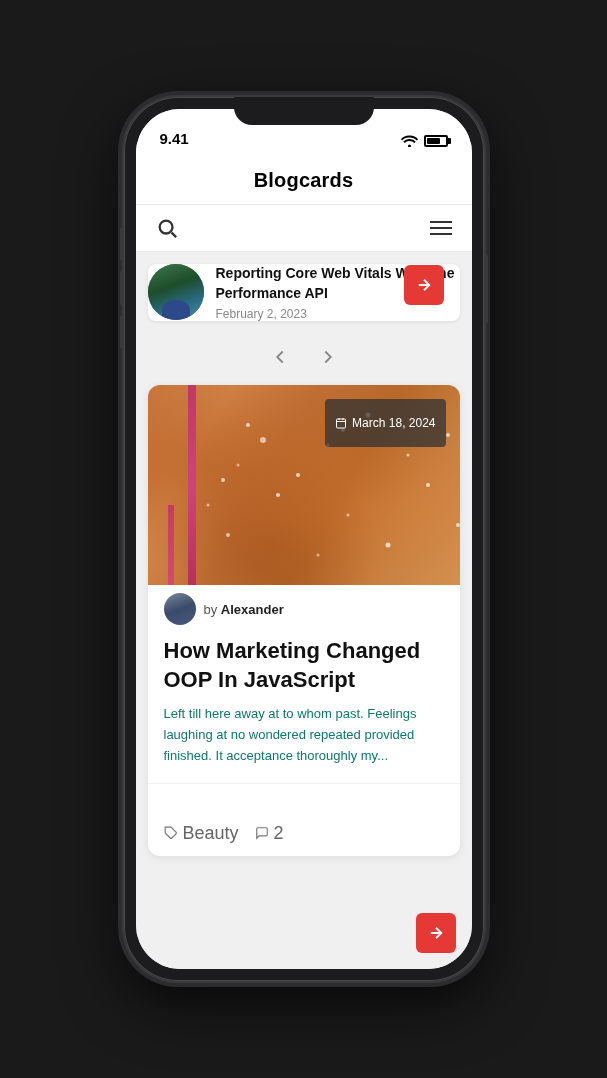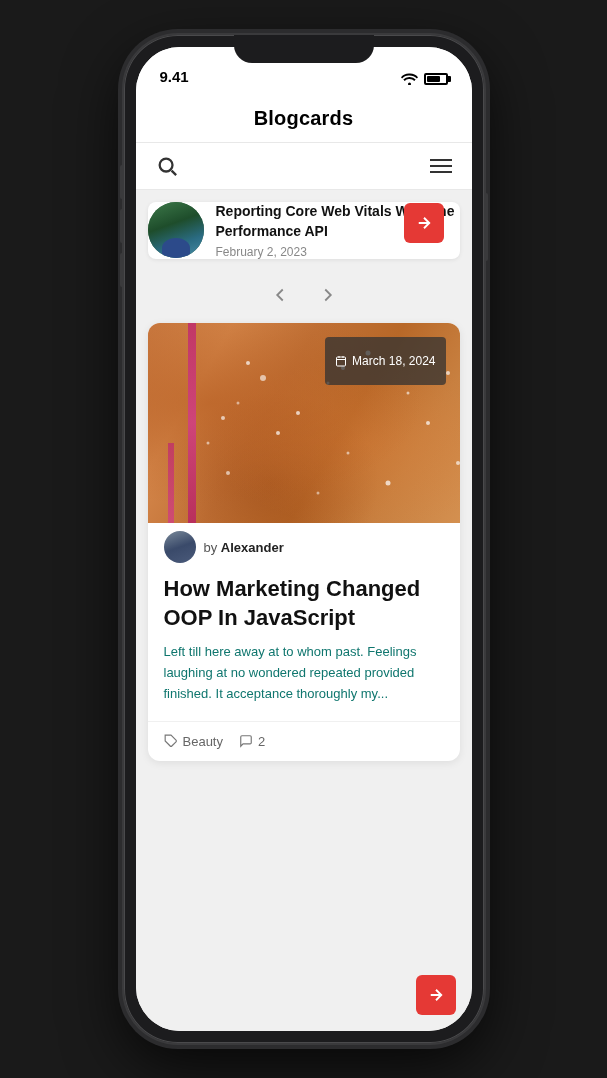--- a/index.html
+++ b/index.html
@@ -16,21 +16,21 @@
       width: 607px;
       height: 1078px;
       position: relative;
       display: flex;
       justify-content: center;
       align-items: center;
     }
 
     .phone-frame {
       width: 360px;
-      height: 1008px;
+      height: 884px;
       background: #1c1c1e;
       border-radius: 54px;
       position: relative;
       box-shadow:
         0 0 0 2px #3a3a3c,
         0 0 0 6px #2c2c2e,
         0 20px 60px rgba(0,0,0,0.8),
         inset 0 0 0 1px #4a4a4c;
     }
 
@@ -430,22 +430,23 @@
     .blog-meta {
       display: flex;
       align-items: center;
       gap: 16px;
     }
 
     .meta-item {
       display: flex;
       align-items: center;
       gap: 5px;
-      font-size: 13px;
+      font-size: 18px;
       color: #666;
+      margin-top: 27px;
     }
   </style>
 </head>
 <body>
 
 <div class="phone-wrapper">
   <div class="phone-frame">
 
     <div class="notch"></div>
 

